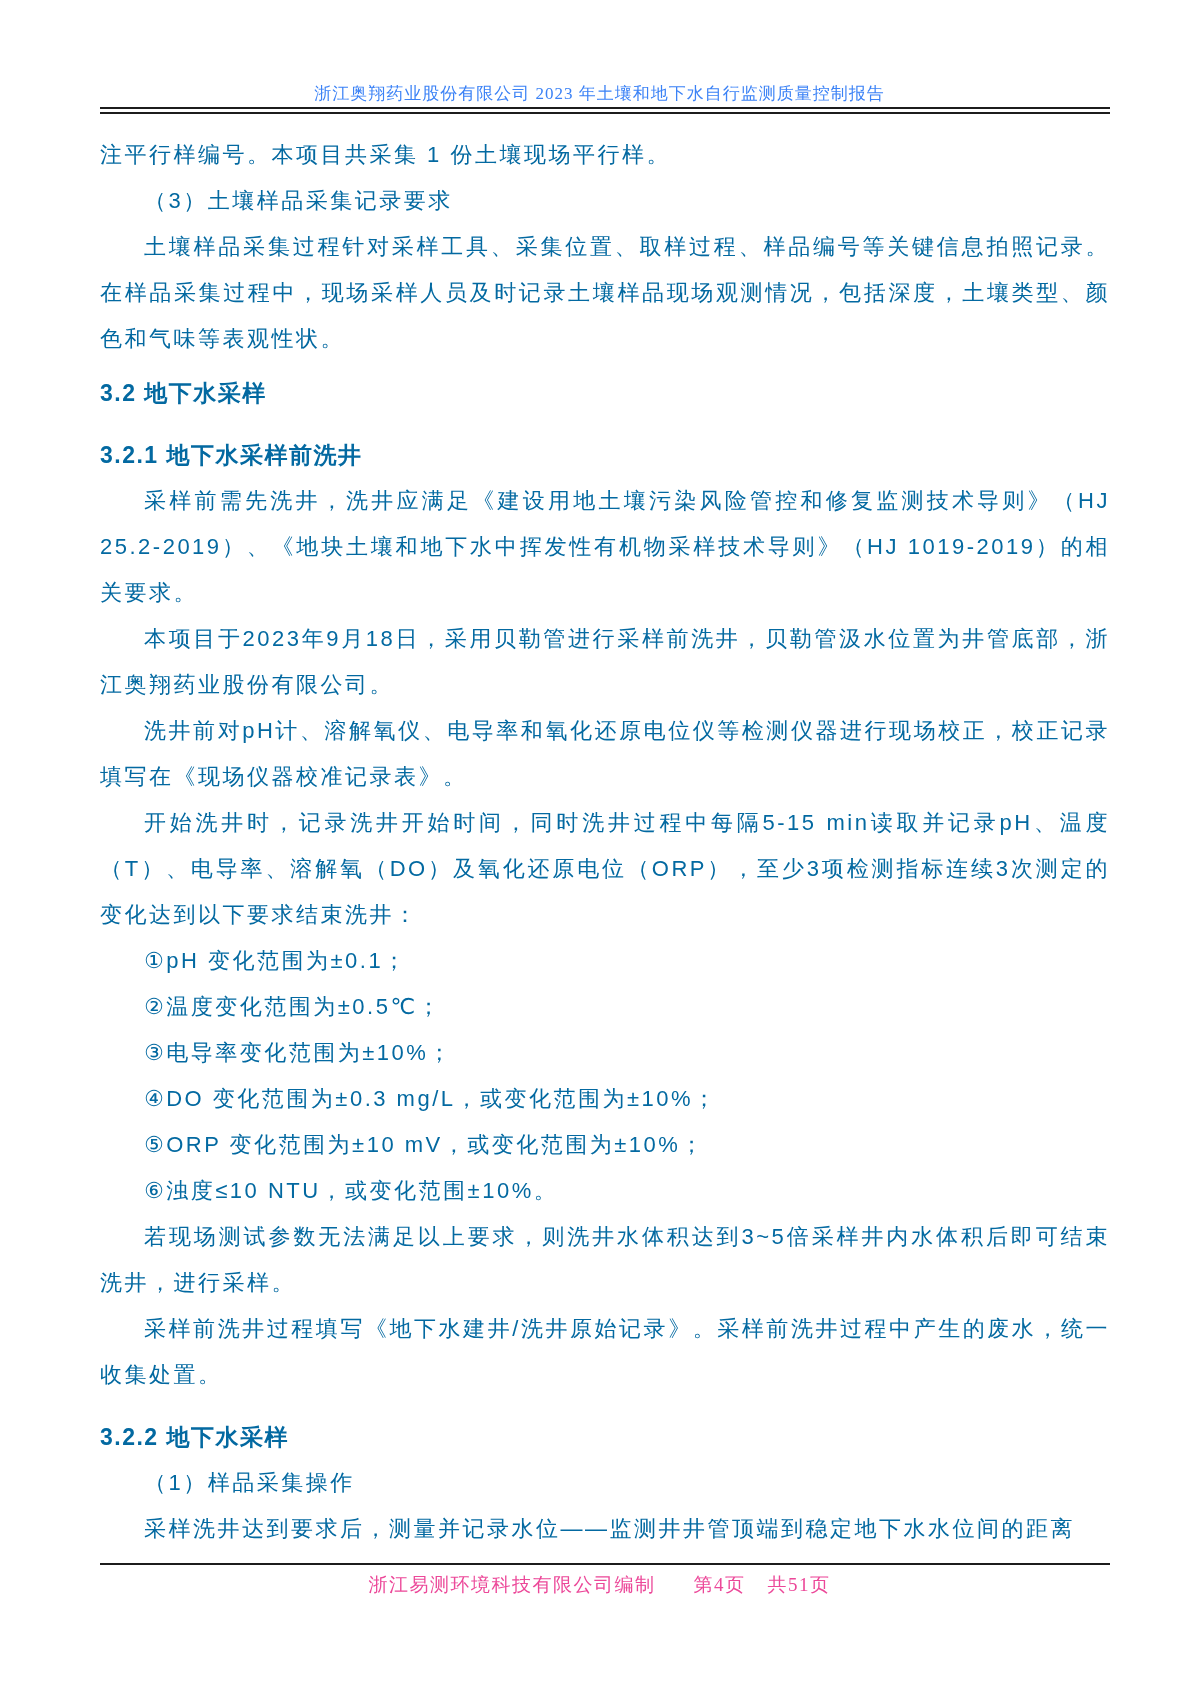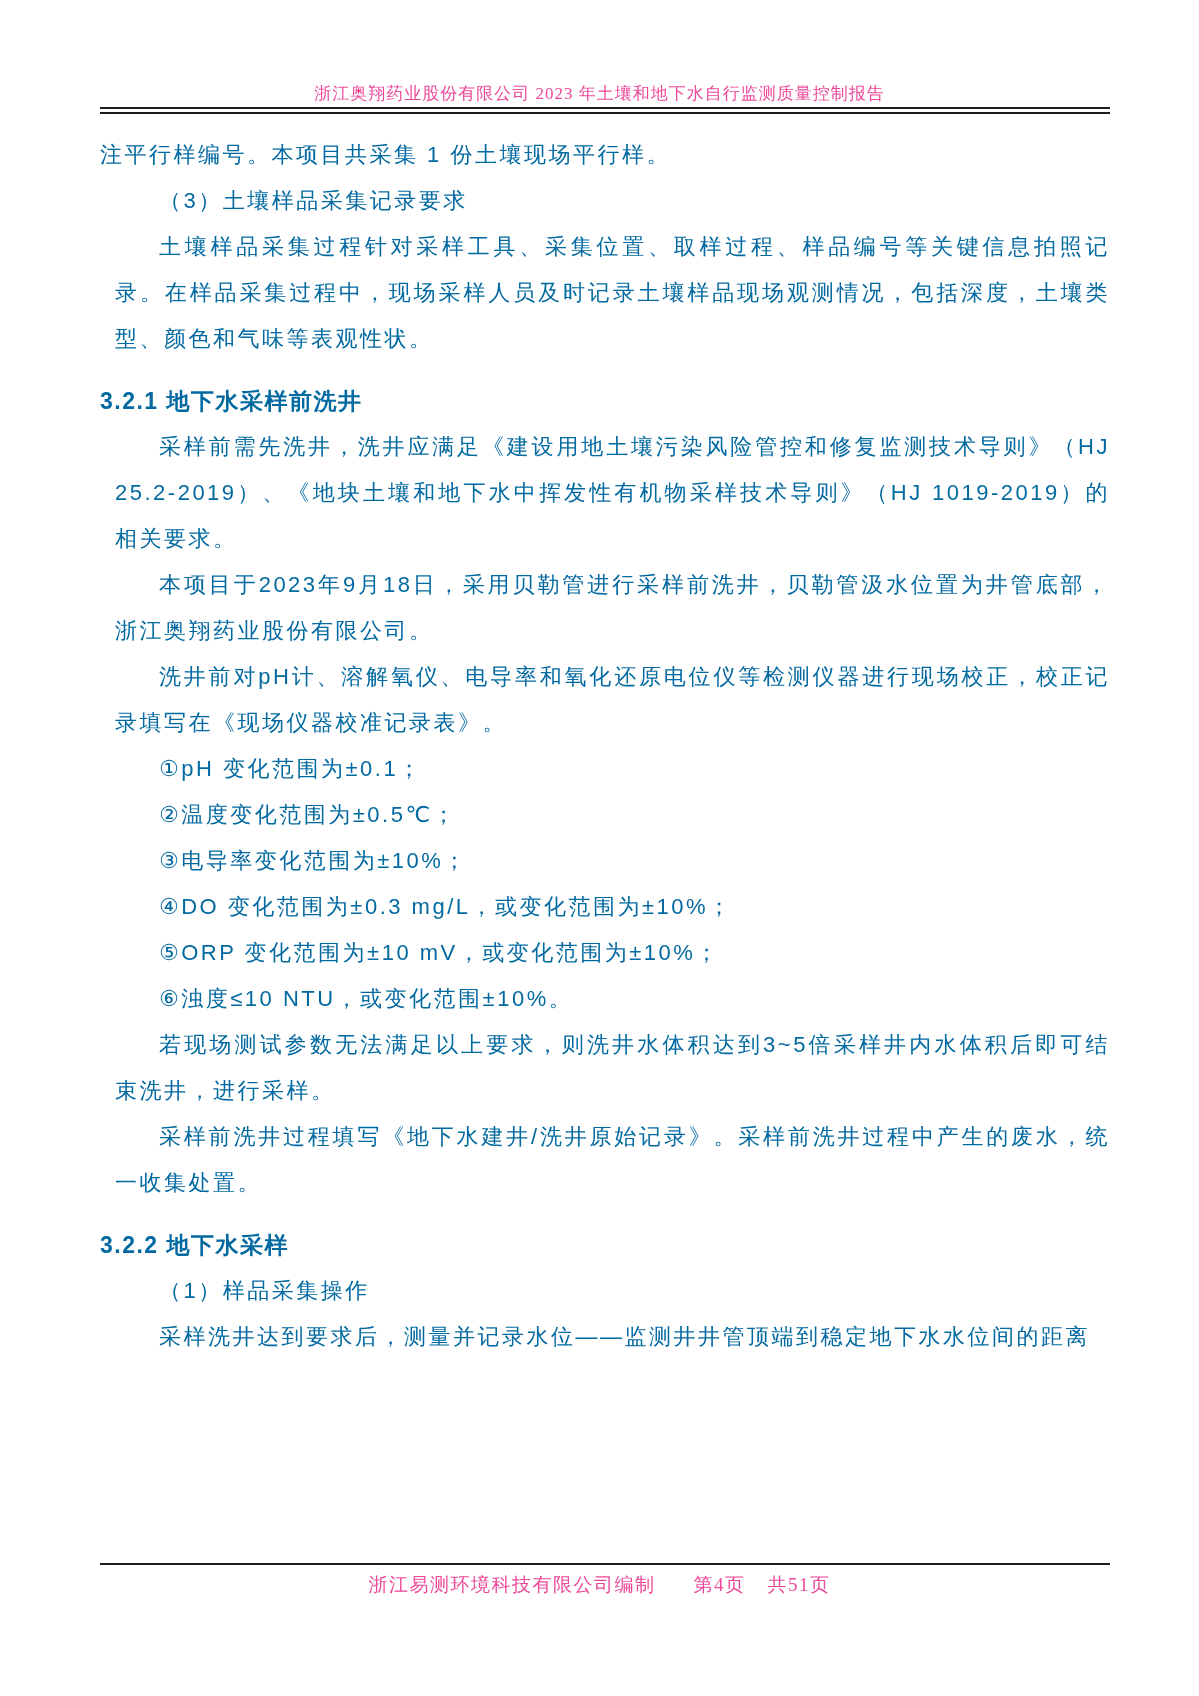--- a/index.html
+++ b/index.html
@@ -15,21 +15,21 @@
   }
   
   .header-title {
     position: absolute;
     top: 82px;
     left: 0;
     width: 100%;
     text-align: center;
     font-size: 17px;
     letter-spacing: 1px;
-    color: #ec4899;
+    color: #3b82f6;
     font-family: "Liberation Serif", "DejaVu Serif", serif;
   }
   .header-rule {
     position: absolute;
     top: 107px;
     left: 100px;
     width: 1010px;
     height: 3px;
     border-top: 2px solid #1c1c1c;
     border-bottom: 2px solid #1c1c1c;
@@ -47,21 +47,21 @@
     color: #0369a1;
     
     font-family: "Liberation Sans", "DejaVu Sans", serif;
   }
   .block {
     margin: 0;
     line-height: 46px;
     text-align: justify;
     text-align-last: left;
   }
-  .block.paragraph { text-indent: 44px; margin-left: 15px; }
+  .block.paragraph { text-indent: 44px; }
   .block.continuation { text-indent: 0; }
   .block.heading2, .block.heading3 {
     font-weight: 700;
     font-size: 23px;
     letter-spacing: 1.5px;
     text-indent: 0;
     text-align: left;
     font-family: "Liberation Sans", "DejaVu Sans", sans-serif;
   }
   .block.heading2 { margin-top: 8px; }
@@ -95,24 +95,26 @@
 
 <div class="page">
 
   <div class="header-title">浙江奥翔药业股份有限公司 2023 年土壤和地下水自行监测质量控制报告</div>
   <div class="header-rule"></div>
 
   <div class="document-body">
       <div class="block continuation">注平行样编号。本项目共采集 1 份土壤现场平行样。</div>
       <div class="block paragraph">（3）土壤样品采集记录要求</div>
       <div class="block paragraph">土壤样品采集过程针对采样工具、采集位置、取样过程、样品编号等关键信息拍照记录。在样品采集过程中，现场采样人员及时记录土壤样品现场观测情况，包括深度，土壤类型、颜色和气味等表观性状。</div>
+      <div class="block heading2">3.2 地下水采样</div>
       <div class="block heading3">3.2.1 地下水采样前洗井</div>
       <div class="block paragraph">采样前需先洗井，洗井应满足《建设用地土壤污染风险管控和修复监测技术导则》（HJ 25.2-2019）、《地块土壤和地下水中挥发性有机物采样技术导则》（HJ 1019-2019）的相关要求。</div>
       <div class="block paragraph">本项目于2023年9月18日，采用贝勒管进行采样前洗井，贝勒管汲水位置为井管底部，浙江奥翔药业股份有限公司。</div>
       <div class="block paragraph">洗井前对pH计、溶解氧仪、电导率和氧化还原电位仪等检测仪器进行现场校正，校正记录填写在《现场仪器校准记录表》。</div>
+      <div class="block paragraph">开始洗井时，记录洗井开始时间，同时洗井过程中每隔5-15 min读取并记录pH、温度（T）、电导率、溶解氧（DO）及氧化还原电位（ORP），至少3项检测指标连续3次测定的变化达到以下要求结束洗井：</div>
       <div class="block paragraph">①pH 变化范围为±0.1；</div>
       <div class="block paragraph">②温度变化范围为±0.5℃；</div>
       <div class="block paragraph">③电导率变化范围为±10%；</div>
       <div class="block paragraph">④DO 变化范围为±0.3 mg/L，或变化范围为±10%；</div>
       <div class="block paragraph">⑤ORP 变化范围为±10 mV，或变化范围为±10%；</div>
       <div class="block paragraph">⑥浊度≤10 NTU，或变化范围±10%。</div>
       <div class="block paragraph">若现场测试参数无法满足以上要求，则洗井水体积达到3~5倍采样井内水体积后即可结束洗井，进行采样。</div>
       <div class="block paragraph">采样前洗井过程填写《地下水建井/洗井原始记录》。采样前洗井过程中产生的废水，统一收集处置。</div>
       <div class="block heading3">3.2.2 地下水采样</div>
       <div class="block paragraph">（1）样品采集操作</div>

